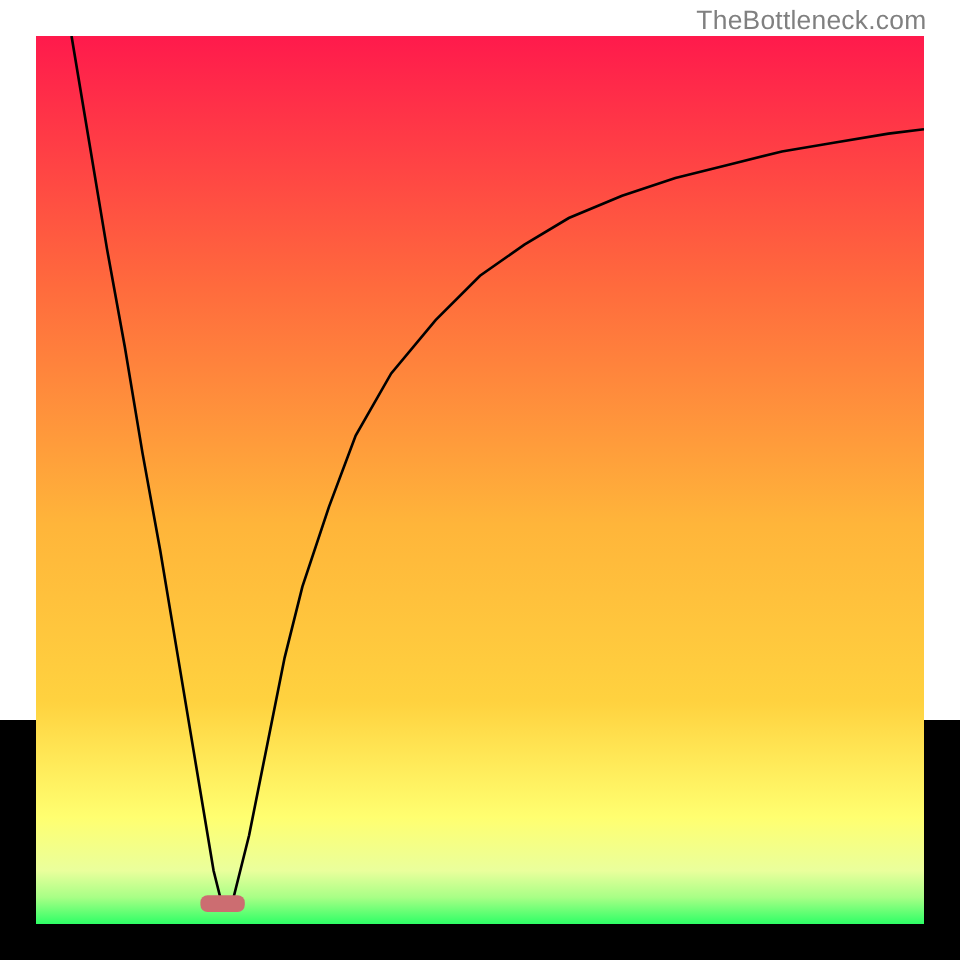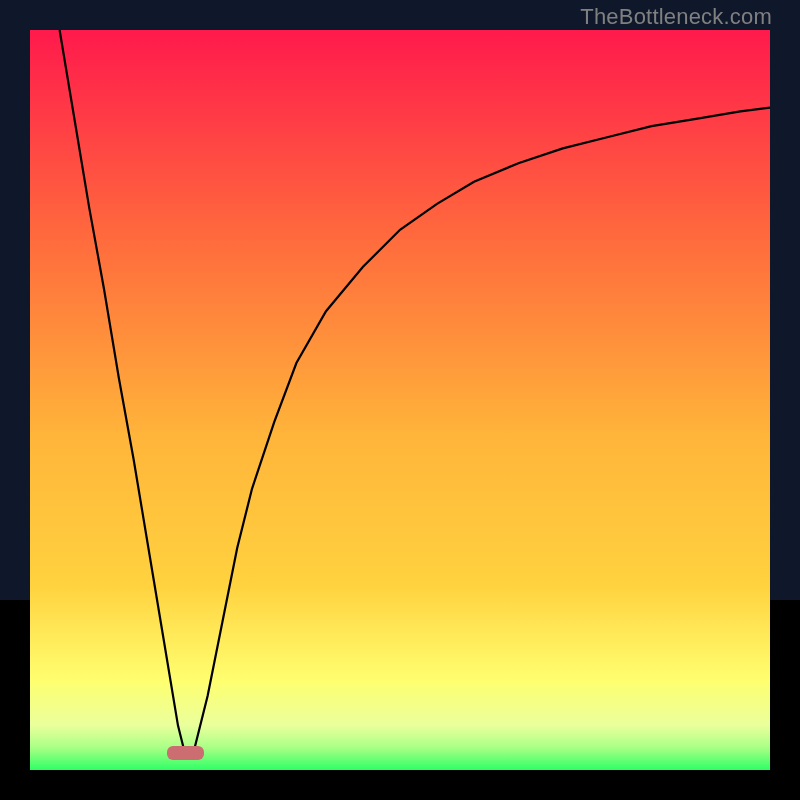--- a/index.html
+++ b/index.html
@@ -8,21 +8,21 @@
     width: 800px;
     height: 800px;
     overflow: hidden;
     background: #000;
     font-family: Arial, Helvetica, sans-serif;
   }
   .frame {
     position: relative;
     width: 800px;
     height: 600px;
-    background: #0f172a;
+    background: #ffffff;
   }
   .watermark {
     position: absolute;
     top: 4px;
     right: 28px;
     color: #808080;
     font-size: 22px;
     font-weight: 400;
     letter-spacing: 0.2px;
     z-index: 10;

